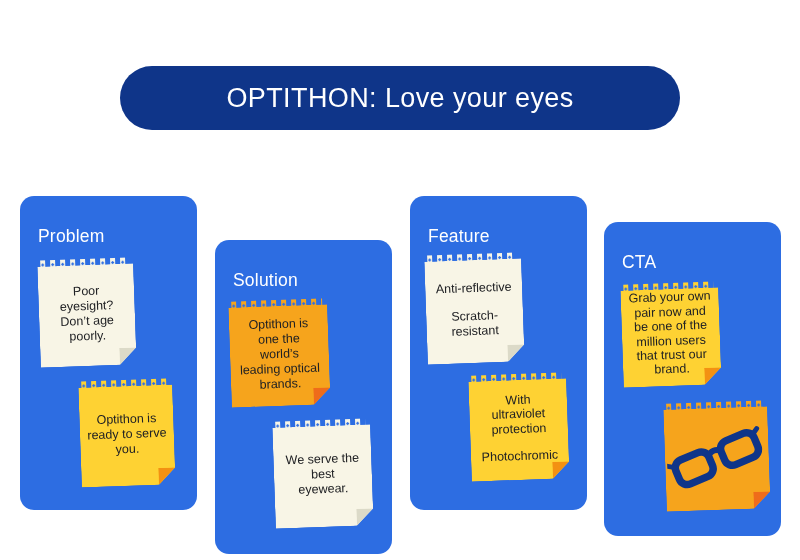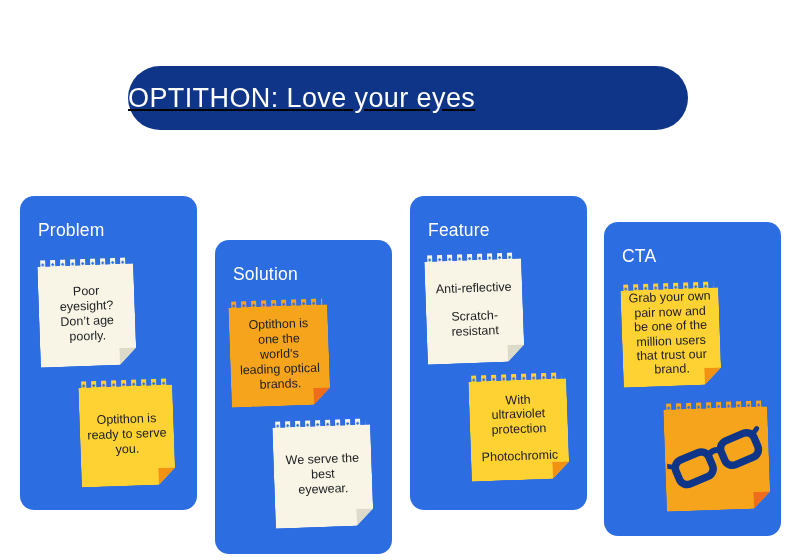--- a/index.html
+++ b/index.html
@@ -1,35 +1,35 @@
 <!DOCTYPE html>
 <html><head>
 <meta charset="utf-8">
 <style>
   * { margin:0; padding:0; box-sizing:border-box; }
   html,body { width:800px; height:560px; background:#ffffff; overflow:hidden; }
   body { font-family:"Liberation Sans", sans-serif; position:relative; }
 
   
   .title-pill{
-    position:absolute; left:128px; top:66px; width:560px; height:64px;
+    position:absolute; left:120px; top:66px; width:560px; height:64px;
     background:#0f3589; border-radius:32px;
-    display:flex; align-items:center; text-decoration:underline;
+    display:flex; align-items:center; justify-content:center;
   }
   .title-pill .title{
     color:#ffffff; font-size:27px; font-weight:400; letter-spacing:0.4px;
   }
 
   
   .col{
     position:absolute; top:196px; width:177px; height:314px;
     background:#2d6de2; border-radius:14px;
   }
   .col-label{
-    position:absolute; left:18px; top:24px;
+    position:absolute; left:18px; top:30px;
     color:#ffffff; font-size:17.5px; font-weight:400; letter-spacing:0.2px;
   }
 
   
   .note{
     position:absolute; transform:rotate(-2deg);
   }
   .note.cream  { --paper:#f8f5e6; --fold:#dcdac8; }
   .note.yellow { --paper:#fed233; --fold:#f39112; }
   .note.orange { --paper:#f6a41c; --fold:#ef6c1a; }

